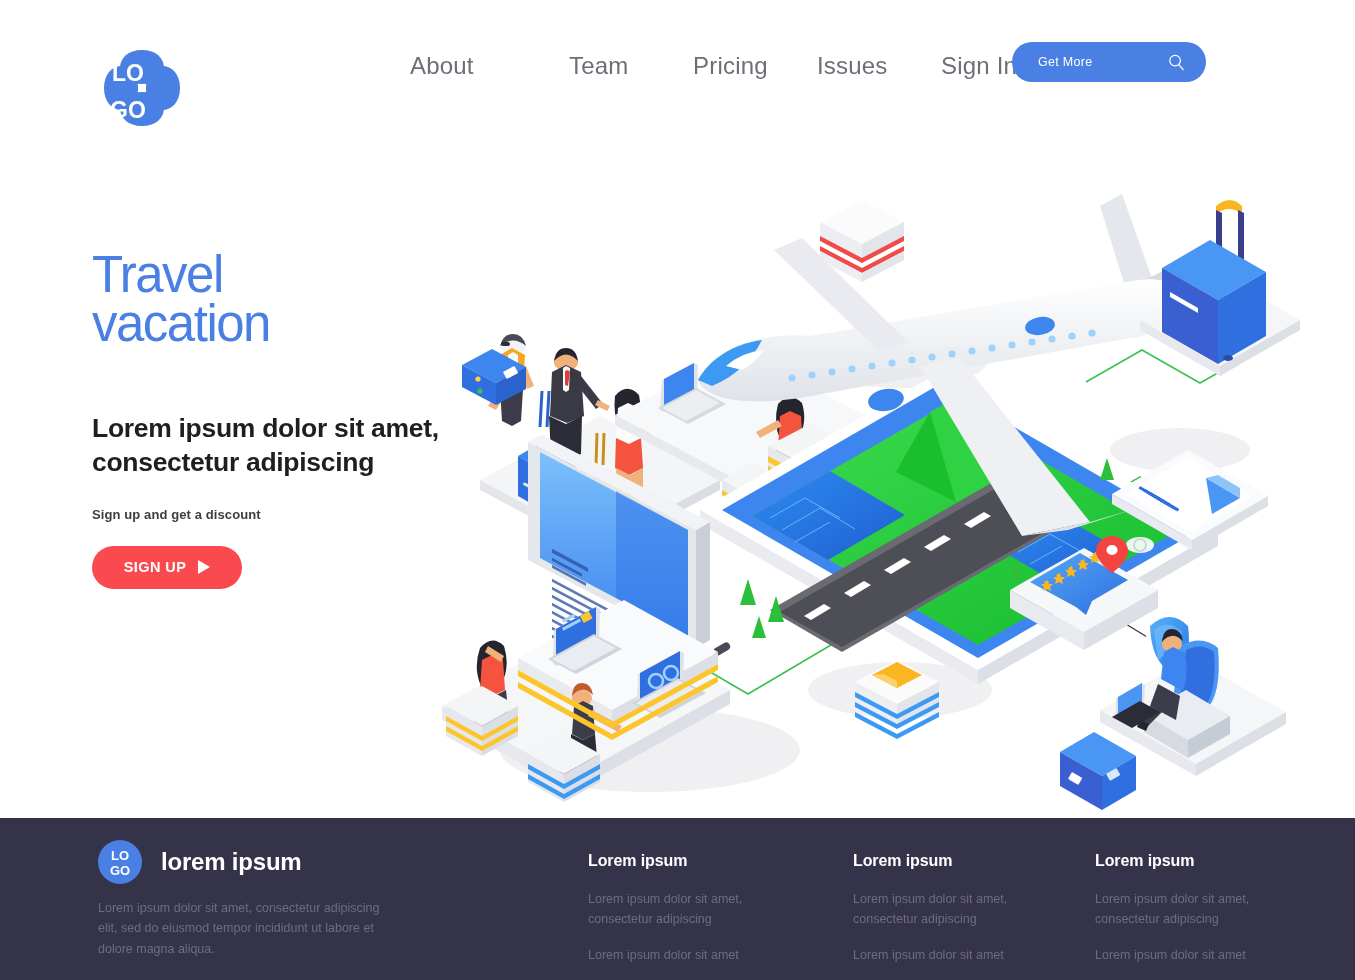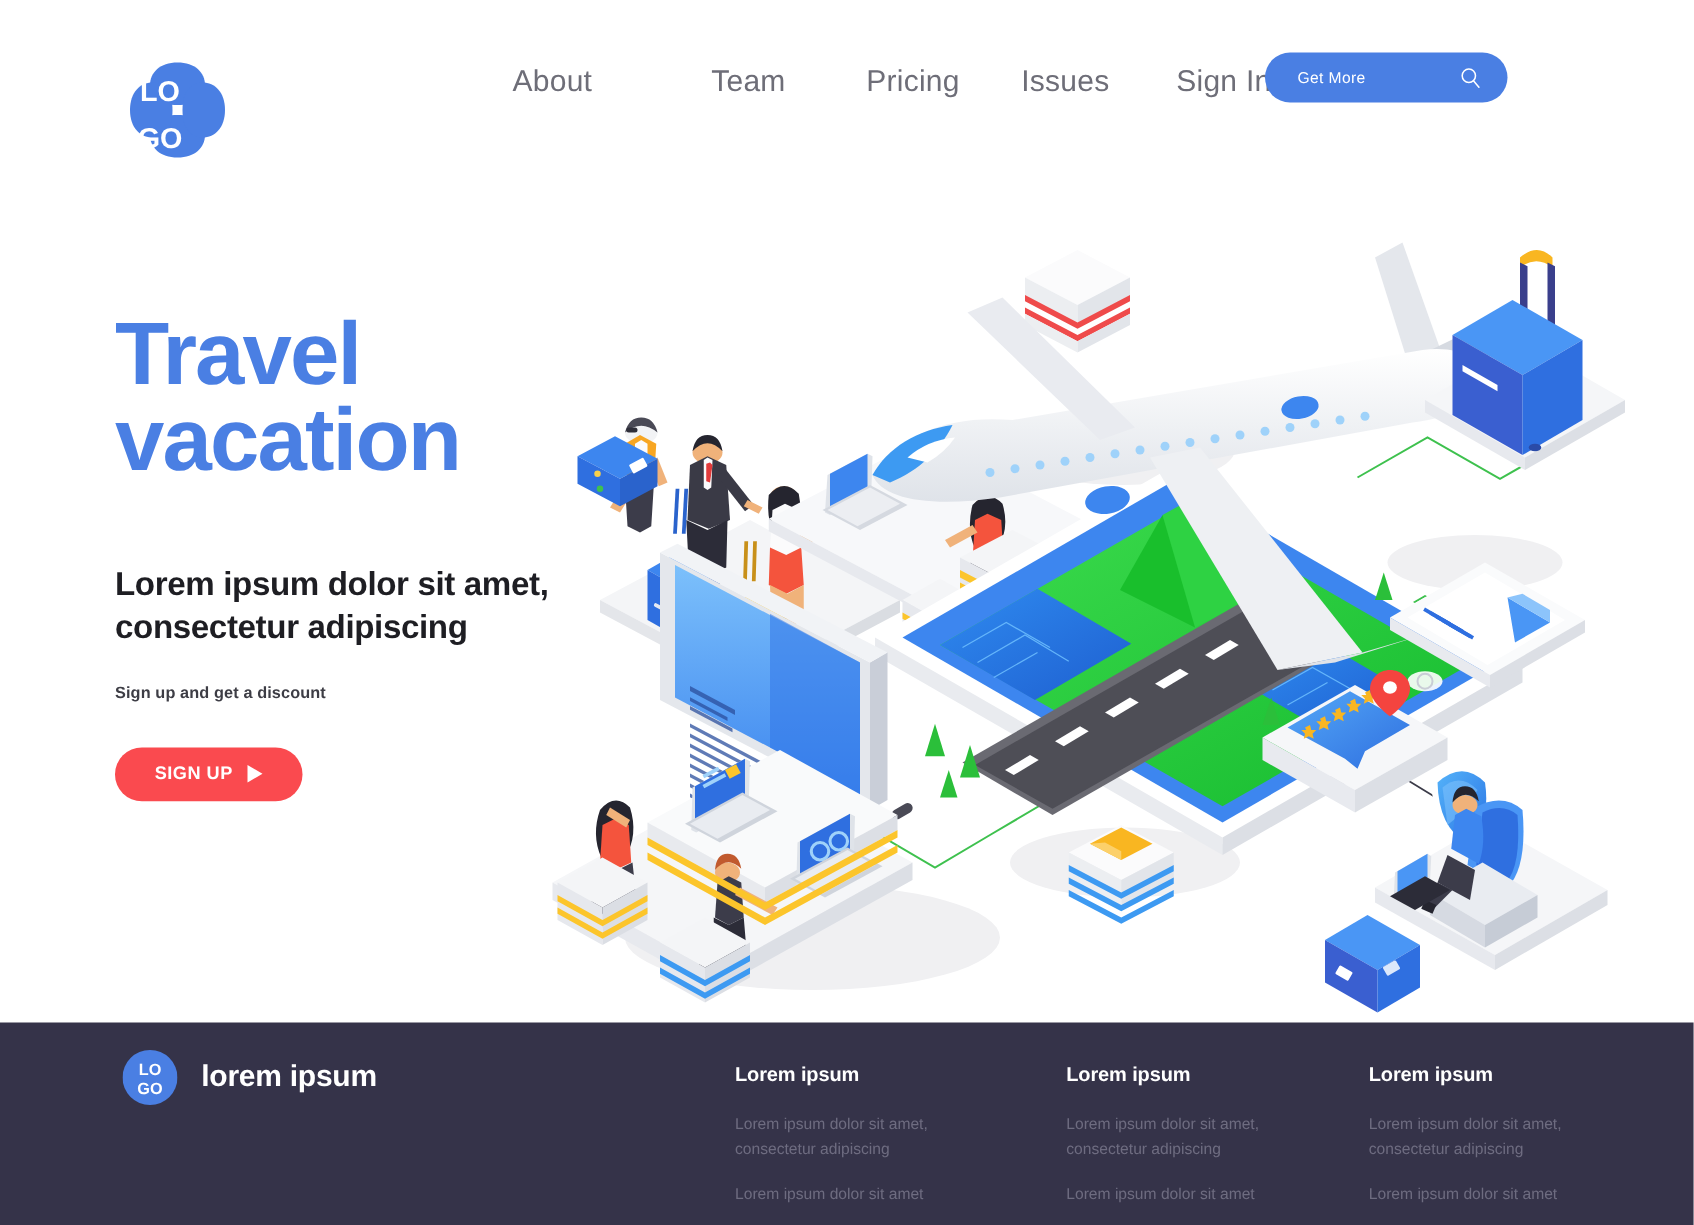--- a/index.html
+++ b/index.html
@@ -36,33 +36,33 @@
     background:#4a7fe3; display:flex; align-items:center;
     justify-content:space-between; padding:0 20px 0 26px; cursor:pointer;
     border:none;
   }
   .cta-label { color:#fff; font-size:12.5px; letter-spacing:.3px; }
   .cta-search { width:19px; height:19px; }
 
   
   .hero { position:absolute; left:92px; top:250px; width:420px; }
   .hero-title {
-    color:#4a7fe3; font-size:71px; font-weight:bold;
+    color:#4a7fe3; font-size:51px; font-weight:normal;
     line-height:.97; letter-spacing:-1.5px;
   }
   .hero-sub {
     margin-top:63px; color:#1e1e23; font-size:26.5px;
     font-weight:bold; line-height:1.28; letter-spacing:-.3px;
     max-width:370px;
   }
   .hero-note {
     margin-top:27px; color:#3d3d45; font-size:13px; letter-spacing:.1px;font-weight:bold;
   }
   .signup {
-    margin-top:37px; width:150px; height:43px; border-radius:22px;
+    margin-top:24px; width:150px; height:43px; border-radius:22px;
     background:#fa4a4f; border:none; cursor:pointer;
     display:flex; align-items:center; justify-content:center; gap:12px;
   }
   .signup-label { color:#fff; font-size:14.5px; font-weight:bold; letter-spacing:.4px; }
   .signup-play {
     width:0; height:0; border-left:12px solid #fff;
     border-top:7.5px solid transparent; border-bottom:7.5px solid transparent;
   }
 
   
@@ -579,20 +579,21 @@
 
     <div class="f-brand">
       <svg class="f-logo" viewBox="0 0 44 44">
         <circle cx="22" cy="22" r="22" fill="#4a7fe3"></circle>
         <text x="22" y="20" font-family="Liberation Sans, sans-serif" font-size="13" font-weight="bold" fill="#ffffff" text-anchor="middle">LO</text>
         <text x="22" y="35" font-family="Liberation Sans, sans-serif" font-size="13" font-weight="bold" fill="#ffffff" text-anchor="middle">GO</text>
       </svg>
       <div class="f-name">lorem ipsum</div>
     </div>
 
+    <div class="f-desc">Lorem ipsum dolor sit amet, consectetur adipiscing elit, sed do eiusmod tempor incididunt ut labore et dolore magna aliqua.</div>
 
     <div class="f-col c1">
       <div class="f-col-title">Lorem ipsum</div>
       <div class="f-link">Lorem ipsum dolor sit amet, consectetur adipiscing</div>
       <div class="f-link">Lorem ipsum dolor sit amet</div>
     </div>
 
     <div class="f-col c2">
       <div class="f-col-title">Lorem ipsum</div>
       <div class="f-link">Lorem ipsum dolor sit amet, consectetur adipiscing</div>

